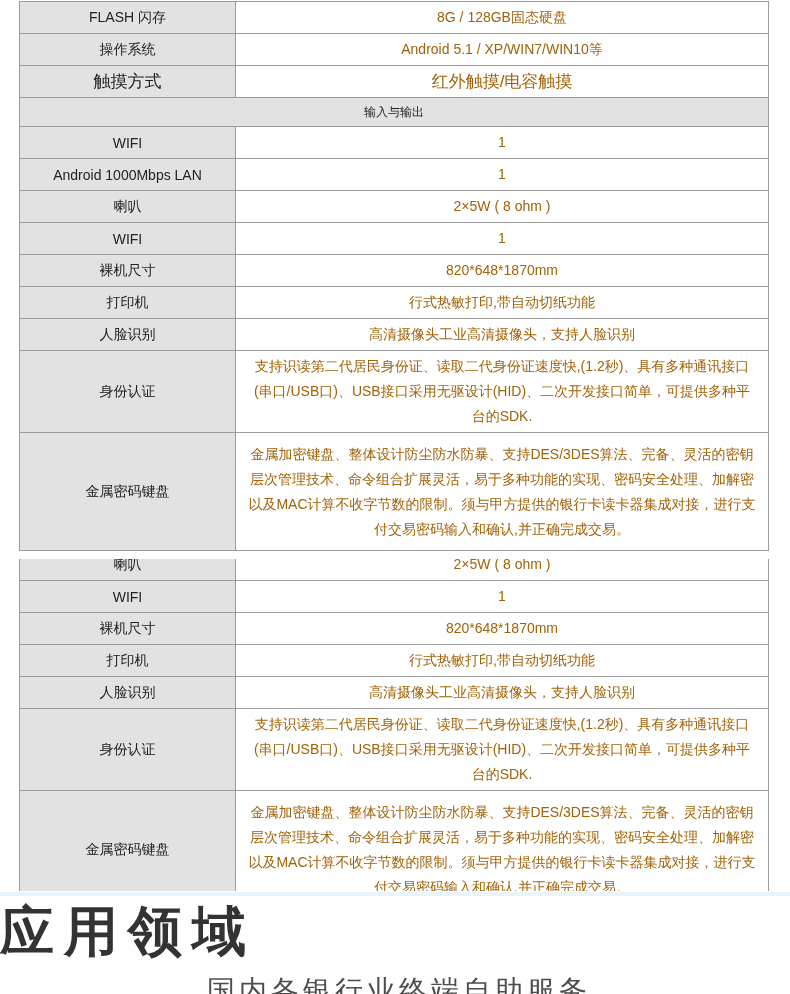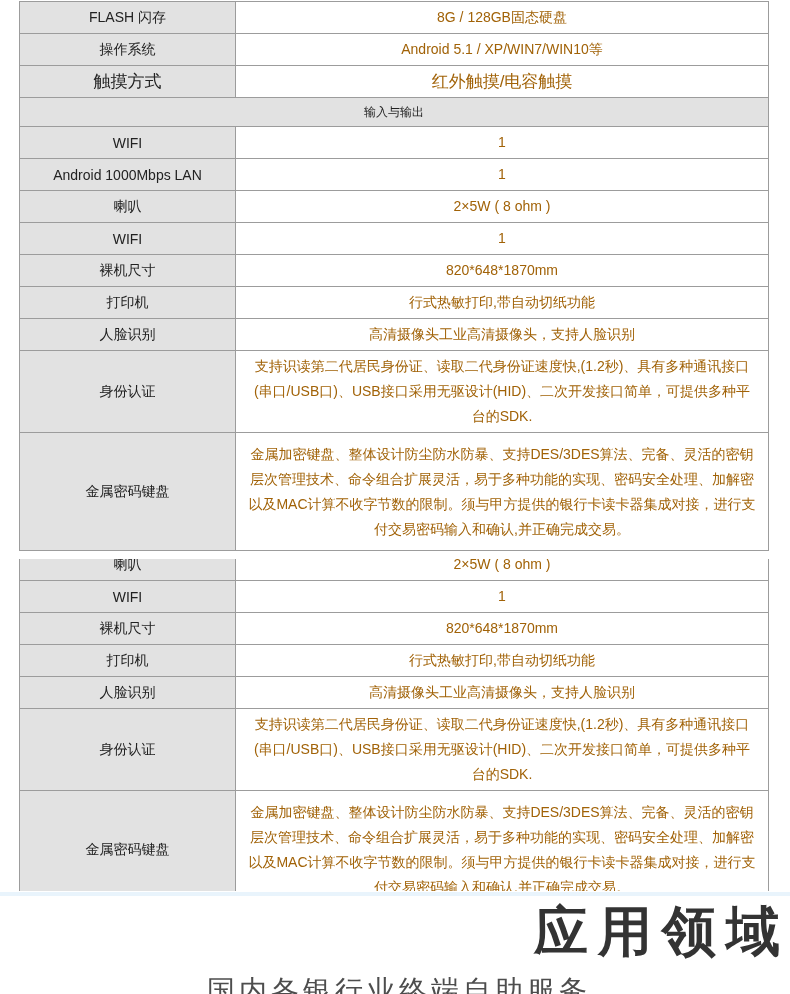--- a/index.html
+++ b/index.html
@@ -64,21 +64,21 @@
     width: 790px;
     height: 4px;
     background: #ddeefa;
     opacity: 0.65;
   }
   .app-title {
     position: absolute;
     left: 0;
     top: 896px;
     width: 790px;
-    text-align: right;
+    text-align: left;
     font-size: 54px;
     font-weight: bold;
     letter-spacing: 10px;
     color: #333333;
   }
   .app-caption {
     position: absolute;
     left: 4px;
     top: 974px;
     width: 790px;

